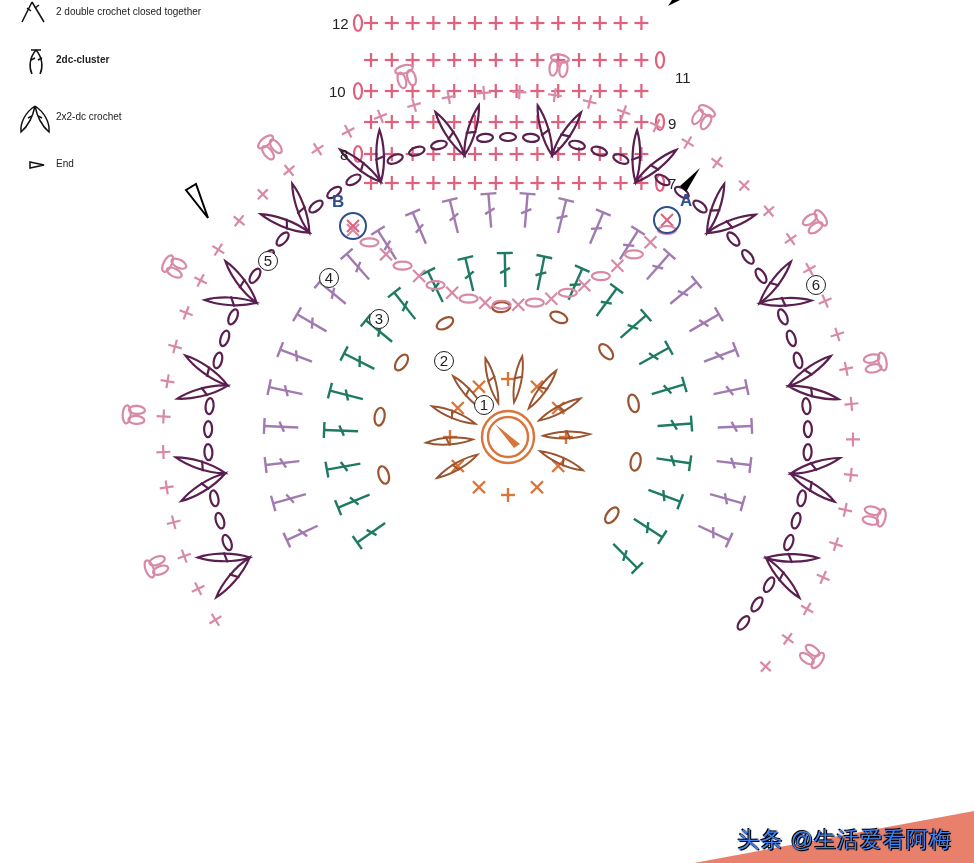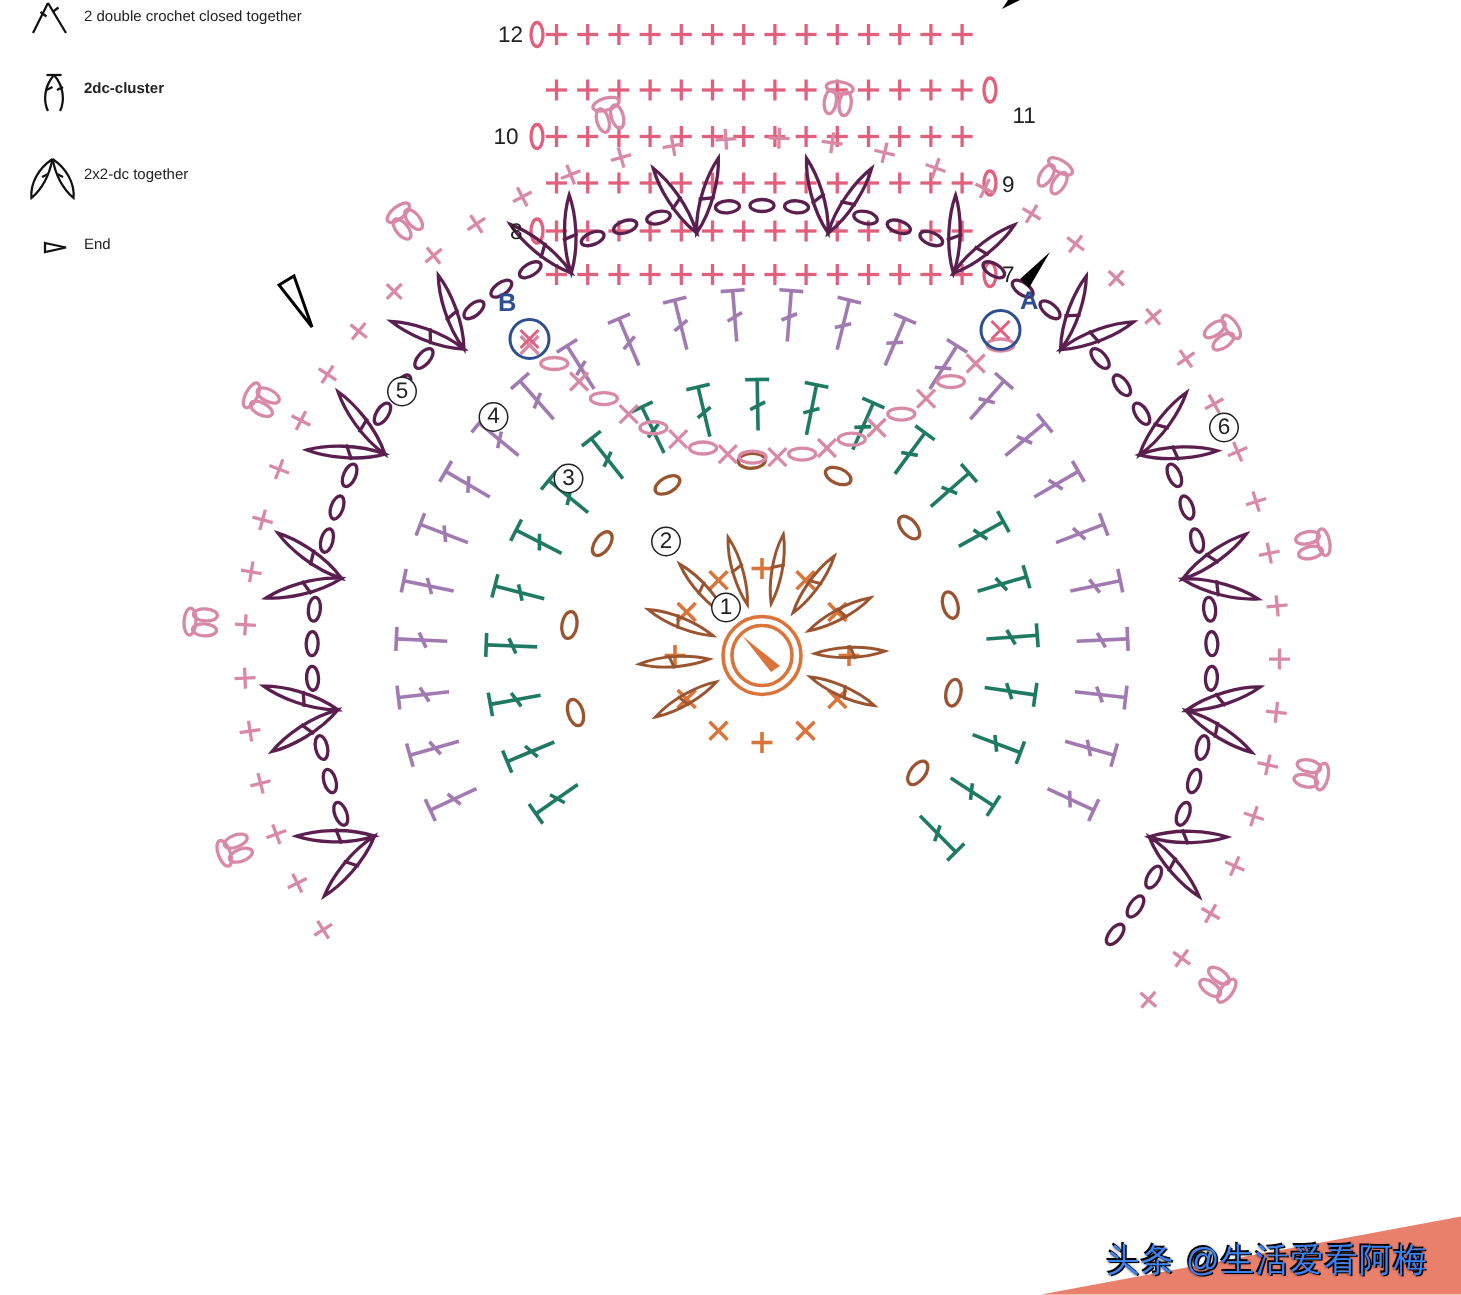--- a/index.html
+++ b/index.html
@@ -423,21 +423,21 @@
   <div class="legend-item" style="top:54px;font-weight:bold;">2dc-cluster</div>
 
   <svg class="legend-icon" style="top:104px;" width="34" height="30" viewBox="0 0 34 30">
       <g stroke="#111" stroke-width="1.5" fill="none">
         <path d="M17 2 C 8 8, 2 18, 3 28 C 10 22, 15 12, 17 2"></path>
         <path d="M17 2 C 26 8, 32 18, 31 28 C 24 22, 19 12, 17 2"></path>
         <line x1="10" y1="14" x2="14" y2="12"></line>
         <line x1="20" y1="12" x2="24" y2="14"></line>
       </g>
     </svg>
-  <div class="legend-item" style="top:111px;">2x2-dc together</div>
+  <div class="legend-item" style="top:111px;">2x2-dc crochet</div>
 
   <svg class="legend-icon" style="top:160px;left:28px;" width="18" height="10" viewBox="0 0 18 10">
       <polygon points="2,2 16,5 2,8" fill="#fff" stroke="#111" stroke-width="1.5"></polygon>
     </svg>
   <div class="legend-item" style="top:158px;">End</div>
 </div>
 
 <div class="row-num" style="left:332px;top:15px;">12</div>
 <div class="row-num" style="left:665px;top:69px;margin-left:10px;">11</div>
 <div class="row-num" style="left:329px;top:83px;">10</div>

